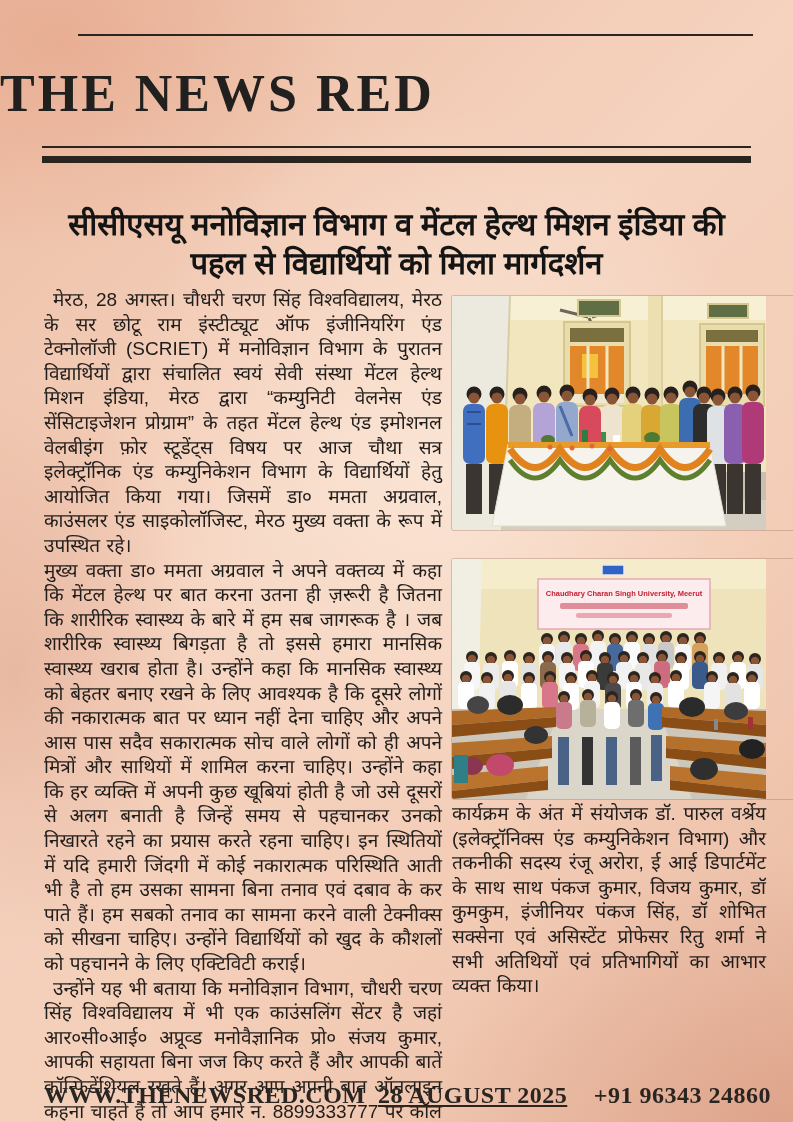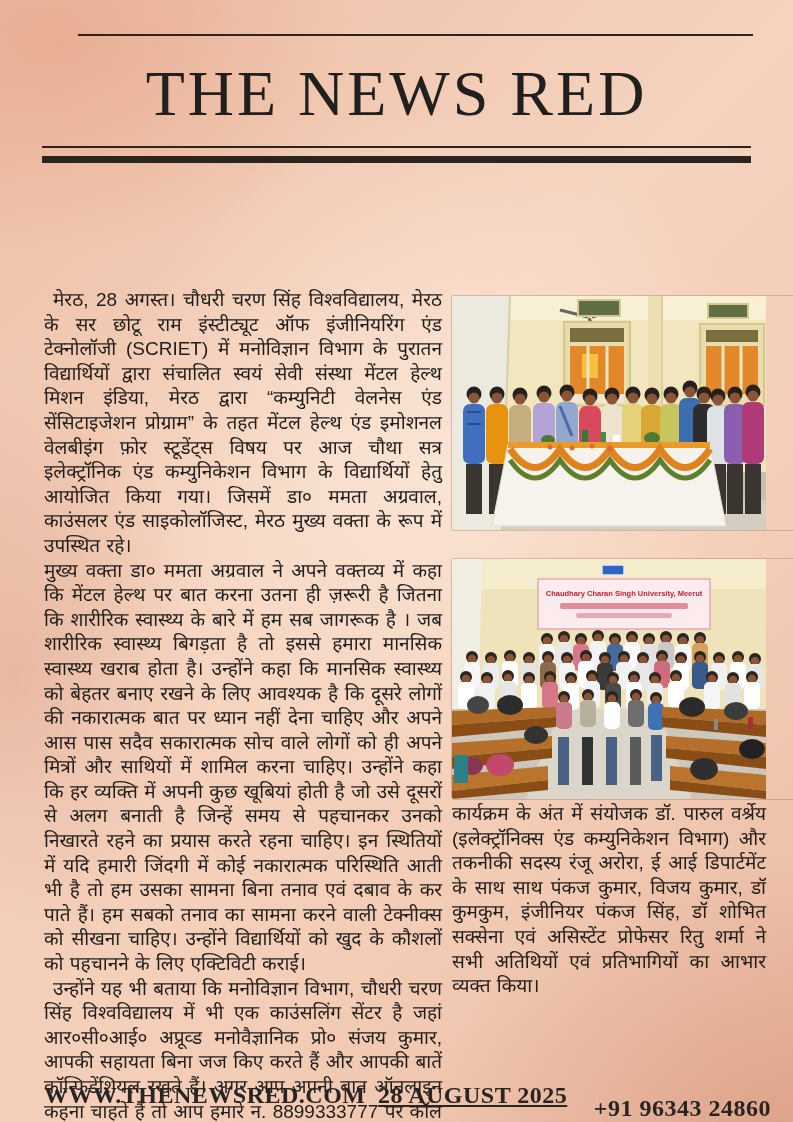--- a/index.html
+++ b/index.html
@@ -8,23 +8,23 @@
     font-family:"Liberation Sans","DejaVu Sans",sans-serif;color:#201d1b;
     background:
       radial-gradient(ellipse 420px 300px at 8% 4%, rgba(222,146,116,.38), transparent 70%),
       radial-gradient(ellipse 500px 380px at 98% 100%, rgba(206,134,108,.42), transparent 70%),
       radial-gradient(ellipse 260px 420px at 2% 60%, rgba(205,130,104,.30), transparent 70%),
       radial-gradient(ellipse 520px 560px at 55% 42%, rgba(255,243,231,.55), transparent 65%),
       linear-gradient(135deg,#edbda4 0%,#f5d3bf 42%,#f3ccb6 70%,#e9b9a1 100%);
   }
   .rule{position:absolute;background:#2b2520;}
   .masthead-title{
-    position:absolute;top:46px;left:0;right:0;text-align:center;
-    font-family:"Liberation Serif","DejaVu Serif",serif;font-weight:400;
-    font-size:64px;line-height:96px;letter-spacing:3px;color:#21201e;
+    position:absolute;top:46px;left:0;right:0;text-align:left;
+    font-family:"Liberation Serif","DejaVu Serif",serif;font-weight:700;
+    font-size:52px;line-height:96px;letter-spacing:3px;color:#21201e;
   }
   .headline{
     position:absolute;top:184px;left:42px;right:42px;text-align:center;
     font-size:31px;line-height:39px;font-weight:700;color:#141414;
     font-family:"Liberation Sans","DejaVu Sans",sans-serif;
   }
   .colL{position:absolute;left:44px;top:288px;width:398px;}
   .colR-text{position:absolute;left:452px;top:802px;width:314px;}
   .body-text p{
     margin:0;font-size:19px;line-height:24.6px;text-align:justify;
@@ -38,32 +38,33 @@
   }
   #photo1{top:296px;height:234px;}
   #photo2{top:559px;height:240px;}
   .photo svg{display:block;}
   .footer-item{
     position:absolute;top:1082px;font-family:"Liberation Serif","DejaVu Serif",serif;
     font-weight:700;font-size:24px;letter-spacing:.5px;color:#2a2521;white-space:nowrap;
   }
   #footer-site{left:44px;}
   #footer-date{left:378px;text-decoration:underline;}
-  #footer-phone{right:22px;margin-top:13px;}
+  #footer-phone{right:22px;}
 </style>
 </head>
 <body>
 
 <div class="page">
 
   <div class="rule" style="top:34px;left:78px;right:40px;height:2px;"></div>
   <div class="masthead-title">THE NEWS RED</div>
   <div class="rule" style="top:146px;left:42px;right:42px;height:2px;"></div>
   <div class="rule" style="top:156px;left:42px;right:42px;height:7px;"></div>
 
+  <h1 class="headline">सीसीएसयू मनोविज्ञान विभाग व मेंटल हेल्थ मिशन इंडिया की पहल से विद्यार्थियों को मिला मार्गदर्शन</h1>
 
   <div class="colL body-text">
     <p class="indent">मेरठ, 28 अगस्त। चौधरी चरण सिंह विश्वविद्यालय, मेरठ के सर छोटू राम इंस्टीट्यूट ऑफ इंजीनियरिंग एंड टेक्नोलॉजी (SCRIET) में मनोविज्ञान विभाग के पुरातन विद्यार्थियों द्वारा संचालित स्वयं सेवी संस्था मेंटल हेल्थ मिशन इंडिया, मेरठ द्वारा “कम्युनिटी वेलनेस एंड सेंसिटाइजेशन प्रोग्राम” के  तहत मेंटल हेल्थ एंड इमोशनल वेलबीइंग फ़ोर स्टूडेंट्स विषय पर   आज चौथा सत्र इलेक्ट्रॉनिक एंड कम्युनिकेशन विभाग के विद्यार्थियों हेतु आयोजित किया गया। जिसमें डा० ममता अग्रवाल, काउंसलर एंड साइकोलॉजिस्ट, मेरठ मुख्य वक्ता के रूप में उपस्थित रहे।</p>
     <p>मुख्य वक्ता  डा०  ममता अग्रवाल ने अपने वक्तव्य में कहा कि मेंटल हेल्थ पर बात करना उतना ही ज़रूरी है जितना कि शारीरिक स्वास्थ्य के बारे में हम सब जागरूक है । जब शारीरिक स्वास्थ्य बिगड़ता है तो इससे हमारा मानसिक स्वास्थ्य खराब होता है। उन्होंने कहा कि मानसिक स्वास्थ्य को बेहतर बनाए रखने के लिए आवश्यक है कि दूसरे लोगों की नकारात्मक बात पर ध्यान नहीं देना चाहिए और अपने आस पास सदैव सकारात्मक सोच वाले लोगों को ही अपने मित्रों और साथियों में शामिल करना चाहिए। उन्होंने कहा कि हर व्यक्ति में अपनी कुछ खूबियां होती है जो उसे दूसरों से अलग बनाती है जिन्हें समय से पहचानकर उनको निखारते रहने का प्रयास करते रहना चाहिए। इन स्थितियों में यदि हमारी जिंदगी में कोई नकारात्मक परिस्थिति आती भी है तो हम उसका सामना बिना तनाव एवं दबाव के कर पाते हैं। हम सबको तनाव का सामना करने वाली टेक्नीक्स को सीखना चाहिए। उन्होंने विद्यार्थियों को खुद के कौशलों को पहचानने के लिए एक्टिविटी कराई।</p>
     <p class="indent">उन्होंने यह भी बताया कि मनोविज्ञान विभाग, चौधरी चरण सिंह विश्वविद्यालय में भी एक काउंसलिंग सेंटर है जहां आर०सी०आई० अप्रूव्ड मनोवैज्ञानिक प्रो० संजय कुमार, आपकी सहायता बिना जज किए करते हैं और आपकी बातें कॉन्फिडेंशियल रखते हैं। अगर आप अपनी बात ऑनलाइन कहना चाहते हैं तो आप हमारे न. 8899333777 पर कॉल कर सकते हैं जहां बिना नाम पता पूछे हम आपकी पहले सैशन में निःशुल्क सहायता करते है।</p>
   </div>
 
   <div class="photo" id="photo1">
     <svg width="314" height="234" viewBox="0 0 314 234" xmlns="http://www.w3.org/2000/svg">
       <g>

